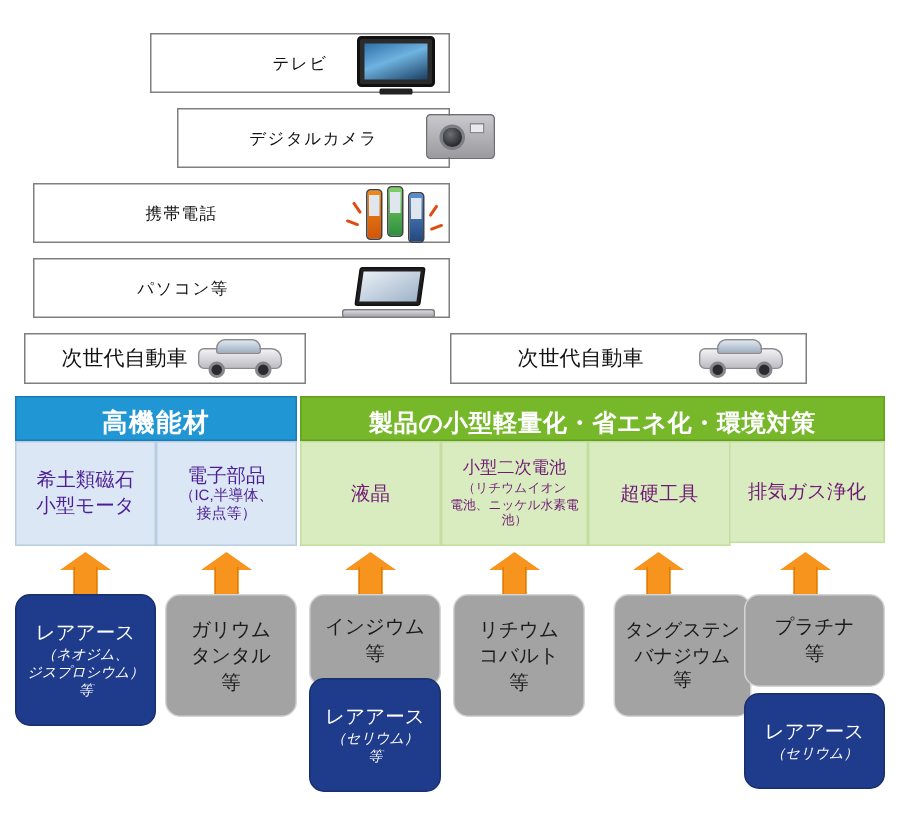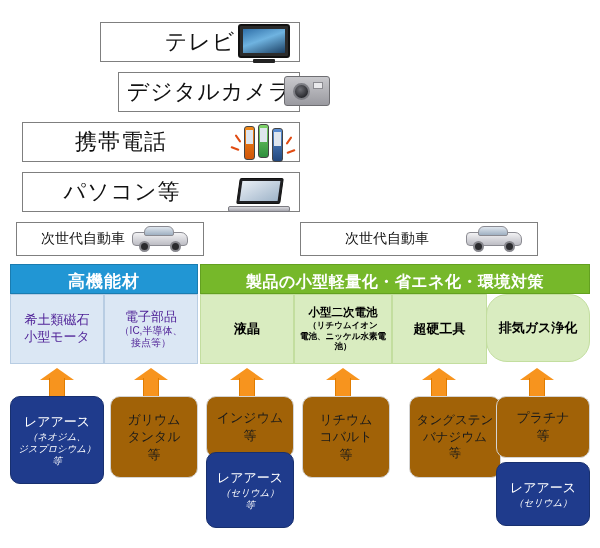--- a/index.html
+++ b/index.html
@@ -24,21 +24,21 @@
   .prod-box {
     position: absolute;
     border: 1px solid #7f7f7f;
     background: #ffffff;
     box-sizing: border-box;
     display: flex;
     align-items: center;
     justify-content: center;
   }
   .prod-label {
-    font-size: 22px;
+    font-size: 11px;
     letter-spacing: 1px;
     color: #111;
     white-space: nowrap;
   }
   .prod-label.small {
     font-size: 14px;
     letter-spacing: 0px;
   }
   
   .thumb {
@@ -201,22 +201,21 @@
     padding: 2px;
   }
   .app-cell.blue {
     background: #dbe7f4;
     border: 1px solid #b8cde3;
     color: #4c1d95;
   }
   .app-cell.green {
     background: #d9ecc0;
     border: 1px solid #c3de9f;
-    color: #000000;
-    font-weight: bold;
+    color: #701a75;
   }
   .cell-inner { display: block; }
   .cell-main { font-size: 13px; }
   .cell-sub { font-size: 10px; display: block; line-height: 1.2; }
   .cell-tiny { font-size: 8.5px; display: block; line-height: 1.25; }
 
   
   .arrow {
     position: absolute;
     width: 34px;
@@ -239,21 +238,21 @@
     width: 0; height: 0;
     border-left: 17px solid transparent;
     border-right: 17px solid transparent;
     border-bottom: 12px solid #f7941e;
   }
 
   
   .mat-box {
     position: absolute;
     box-sizing: border-box;
-    background: #a16207;
+    background: #a3a3a3;
     border: 1px solid #d4d4d4;
     border-radius: 10px;
     display: flex;
     align-items: center;
     justify-content: center;
     text-align: center;
     font-size: 13px;
     line-height: 1.35;
     color: #1a1a1a;
   }
@@ -382,21 +381,21 @@
       <span class="cell-tiny">電池、ニッケル水素電池）</span>
     </span>
   </div>
 
   <div class="app-cell green" style="left:392px; top:294px; width:95px; height:70px;">
     <span class="cell-inner">
       <span class="cell-main">超硬工具</span>
     </span>
   </div>
 
-  <div class="app-cell green" style="left:486px; top:294px; width:104px; height:68px;border-radius:21px;">
+  <div class="app-cell green" style="left:486px; top:294px; width:104px; height:68px;">
     <span class="cell-inner">
       <span class="cell-main">排気ガス浄化</span>
     </span>
   </div>
 
   <div class="arrow" style="left:40px; top:368px;">
     <div class="head"></div>
       <div class="shaft"></div>
   </div>
   <div class="arrow" style="left:134px; top:368px;">

